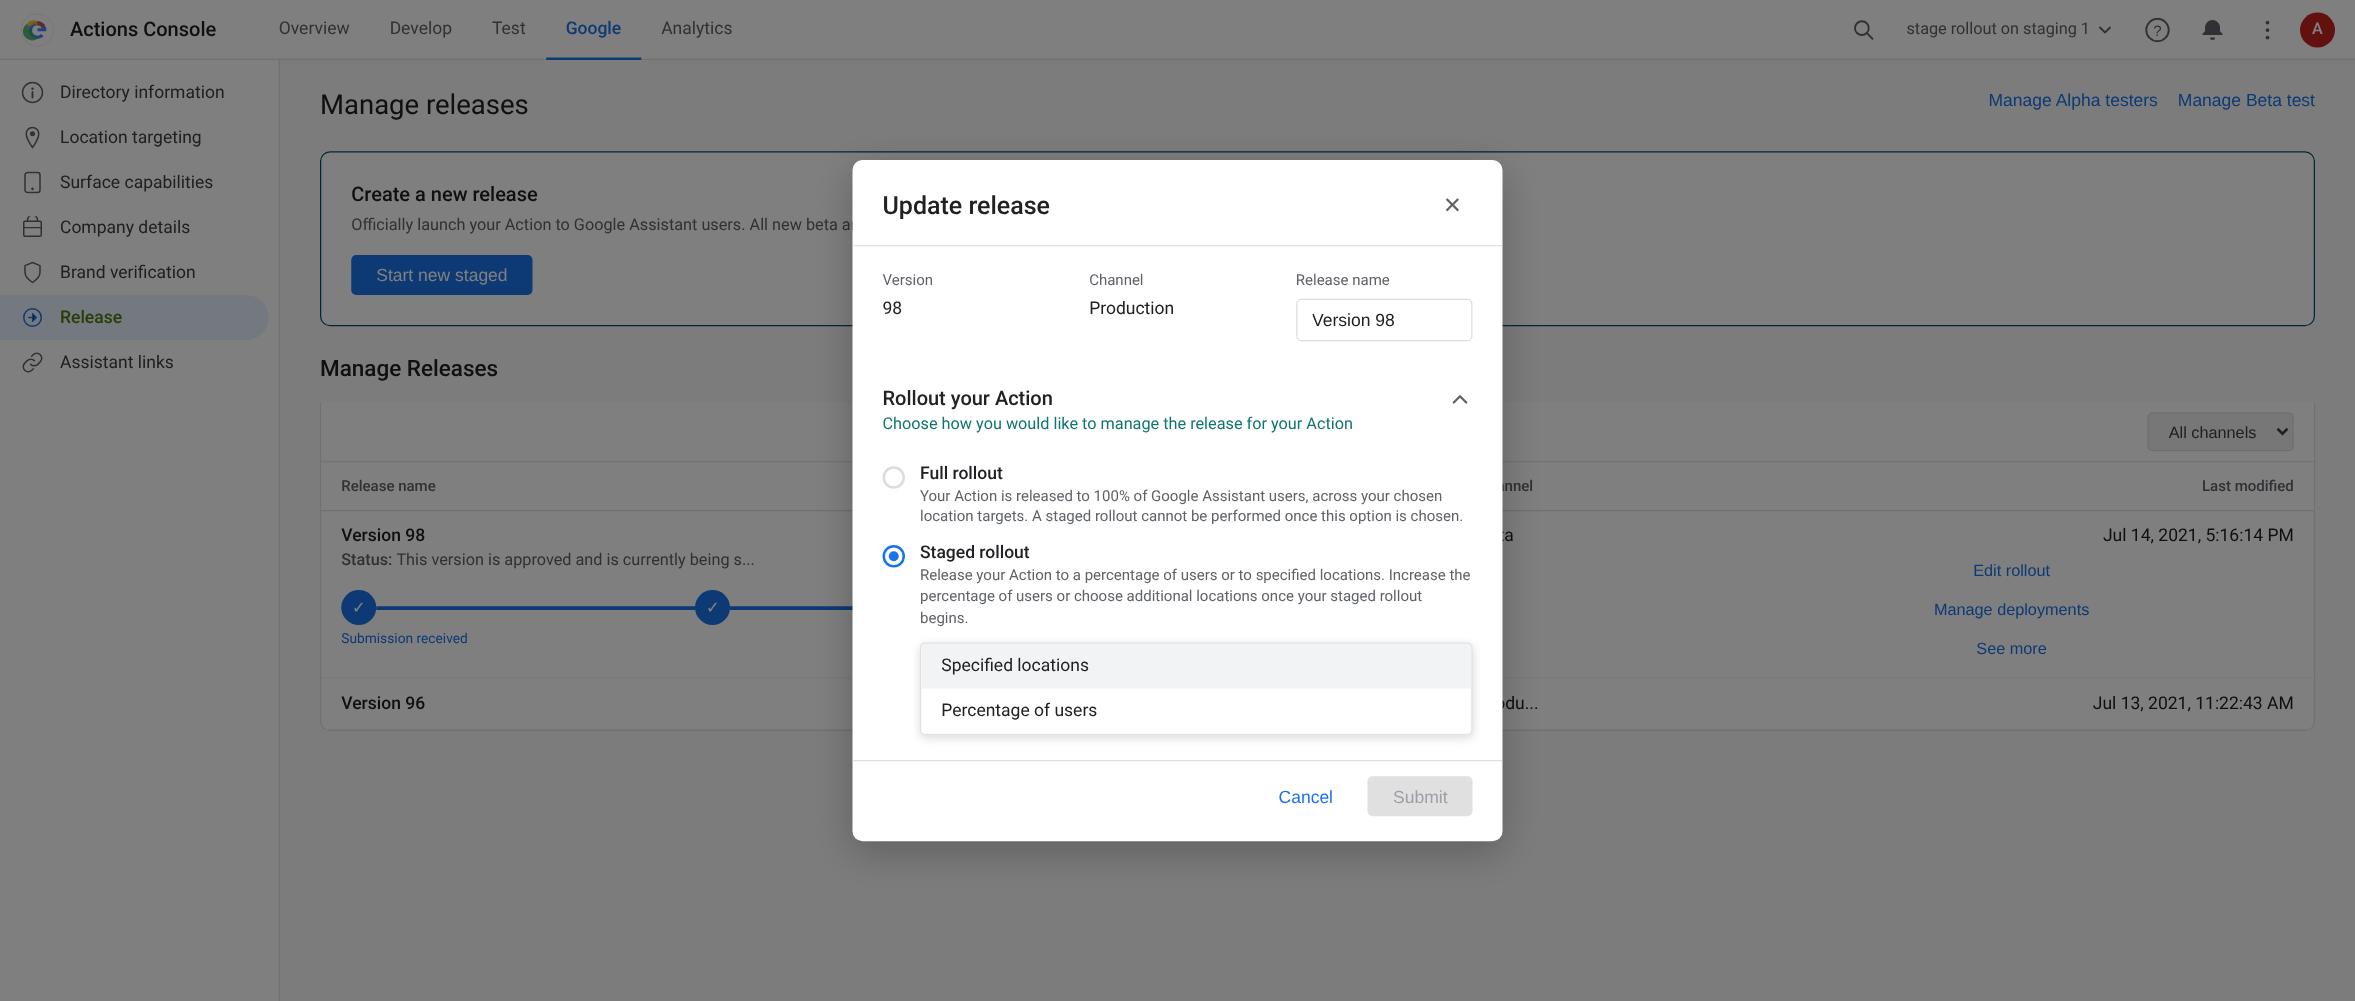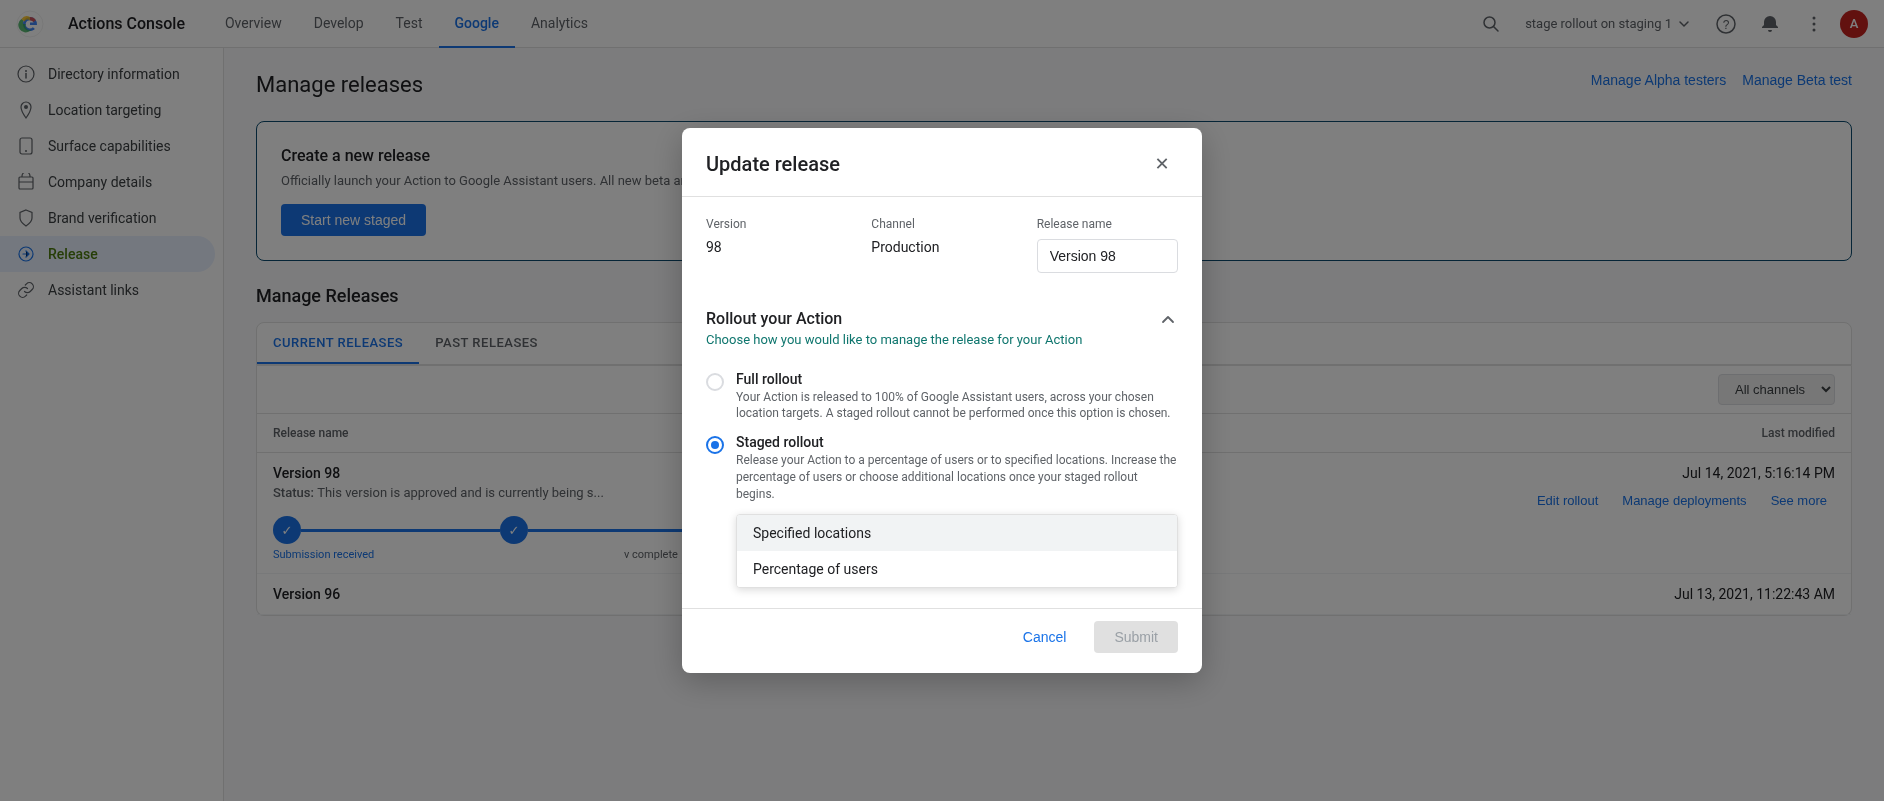--- a/index.html
+++ b/index.html
@@ -4,21 +4,21 @@
   <style>
     * { box-sizing: border-box; margin: 0; padding: 0; }
     body { font-family: 'Google Sans', Roboto, Arial, sans-serif; font-size: 14px; background: #f8f9fa; color: #202124; overflow: hidden; }
 
     
     .top-nav {
       display: flex; align-items: center; height: 48px;
       background: #fff; border-bottom: 1px solid #e0e0e0;
       padding: 0 16px; position: fixed; top: 0; left: 0; right: 0; z-index: 100;
     }
-    .top-nav-logo { display: flex; align-items: center; gap: 24px; margin-right: 24px; }
+    .top-nav-logo { display: flex; align-items: center; gap: 12px; margin-right: 34px; }
     .google-logo { width: 28px; height: 28px; }
     .top-nav-title { font-size: 16px; font-weight: 500; color: #202124; }
     .top-nav-tabs { display: flex; gap: 0; flex: 1; }
     .nav-tab {
       padding: 0 16px; height: 48px; display: flex; align-items: center;
       font-size: 14px; color: #5f6368; cursor: pointer; position: relative;
       border-bottom: 2px solid transparent;
     }
     .nav-tab.active { color: #1a73e8; border-bottom: 2px solid #1a73e8; font-weight: 500; }
     .top-nav-right { display: flex; align-items: center; gap: 8px; margin-left: auto; }
@@ -75,21 +75,21 @@
 
     .releases-table { width: 100%; border-collapse: collapse; margin-top: 0; }
     .releases-table th {
       text-align: left; padding: 12px 16px; font-size: 12px; font-weight: 500;
       color: #5f6368; border-bottom: 1px solid #e0e0e0; background: #fff;
     }
     .releases-table td {
       padding: 12px 16px; font-size: 14px; border-bottom: 1px solid #f1f3f4;
       vertical-align: top;
     }
-    .release-row-actions { display: flex; gap: 8px; justify-content: flex-end; }
+    .release-row-actions { display: flex; gap: 8px; justify-content: flex-end; flex-direction: column; }
     .action-link { color: #1a73e8; font-size: 13px; cursor: pointer; font-weight: 500; background: none; border: none; padding: 4px 8px; }
     .filter-select {
       border: 1px solid #dadce0; border-radius: 4px; padding: 6px 12px;
       font-size: 13px; color: #3c4043; cursor: pointer;
     }
 
     
     .status-text { font-size: 13px; color: #5f6368; padding: 4px 0; }
     .step-circle {
       width: 28px; height: 28px; border-radius: 50%; display: flex; align-items: center;
@@ -322,26 +322,20 @@
     </div>
 
     <div class="section">
       <h2 class="section-title">Create a new release</h2>
       <p class="section-desc">Officially launch your Action to Google Assistant users. All new beta and production releases go through a review process.</p>
       <button class="btn-primary">Start new staged</button>
     </div>
 
     <div>
       <h2 class="manage-title">Manage Releases</h2>
-      <div class="tabs-wrapper">
-        <div class="tabs-bar">
-          <div class="tab-item active">CURRENT RELEASES</div>
-          <div class="tab-item">PAST RELEASES</div>
-        </div>
-      </div>
       <div class="table-wrapper">
         <div class="all-channels-row">
           <select class="filter-select">
             <option>All channels</option>
           </select>
         </div>
         <table class="releases-table">
           <thead>
             <tr>
               <th>Release name</th>

